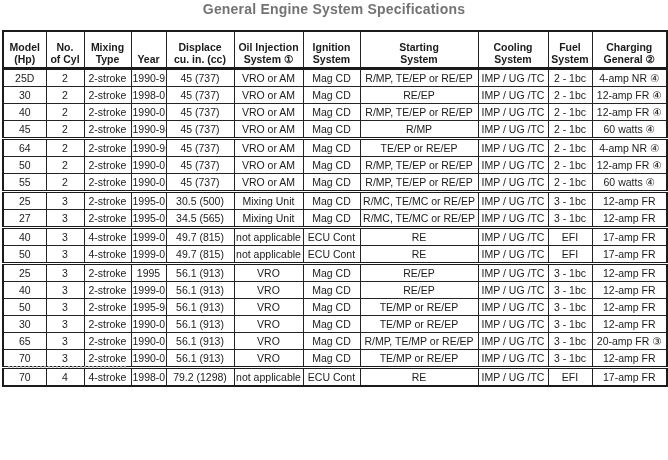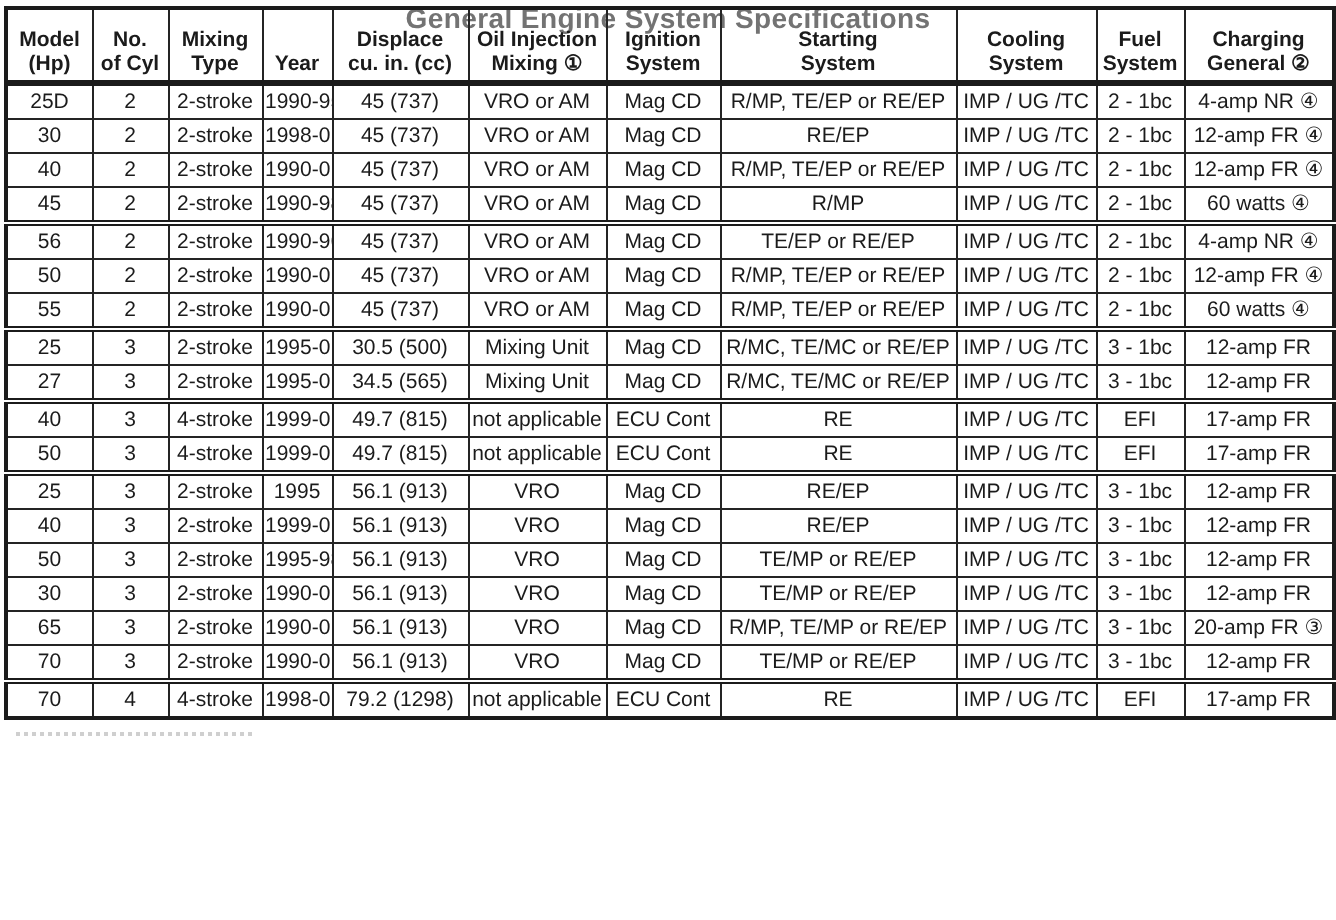--- a/index.html
+++ b/index.html
@@ -5,21 +5,21 @@
   html,body{margin:0;padding:0;background:#ffffff;}
   body{
     width:668px;height:460px;position:relative;overflow:hidden;
     font-family:"Liberation Sans",sans-serif;color:#1b1b1b;
     -webkit-font-smoothing:antialiased;
   }
   .page-title{
     margin:0;padding-top:1px;width:668px;text-align:center;
     font-size:14px;font-weight:bold;letter-spacing:.2px;color:#737373;
   }
-  .table-wrap{position:absolute;left:2px;top:3px;}
+  .table-wrap{position:absolute;left:2px;top:30px;}
   table.spec{
     border-collapse:collapse;table-layout:fixed;width:664px;
     border:2px solid #1b1b1b;
   }
   table.spec th,table.spec td{
     border:1px solid #242424;
     font-family:"Liberation Sans",sans-serif;
     text-align:center;vertical-align:middle;
     padding:0 1px;overflow:hidden;white-space:nowrap;
   }
@@ -76,21 +76,21 @@
           <th>
             <span class="h-line"></span>
             <span class="h-line">Year</span>
           </th>
           <th>
             <span class="h-line">Displace</span>
             <span class="h-line">cu. in. (cc)</span>
           </th>
           <th>
             <span class="h-line">Oil Injection</span>
-            <span class="h-line">Mixing ①</span>
+            <span class="h-line">System ①</span>
           </th>
           <th>
             <span class="h-line">Ignition</span>
             <span class="h-line">System</span>
           </th>
           <th>
             <span class="h-line">Starting</span>
             <span class="h-line">System</span>
           </th>
           <th>
@@ -156,21 +156,21 @@
           <td>VRO or AM</td>
           <td>Mag CD</td>
           <td>R/MP</td>
           <td>IMP / UG /TC</td>
           <td>2 - 1bc</td>
           <td>60 watts ④</td>
         </tr>
       </tbody>
       <tbody class="grp">
         <tr>
-          <td>56</td>
+          <td>64</td>
           <td>2</td>
           <td>2-stroke</td>
           <td>1990-96</td>
           <td>45 (737)</td>
           <td>VRO or AM</td>
           <td>Mag CD</td>
           <td>TE/EP or RE/EP</td>
           <td>IMP / UG /TC</td>
           <td>2 - 1bc</td>
           <td>4-amp NR ④</td>

